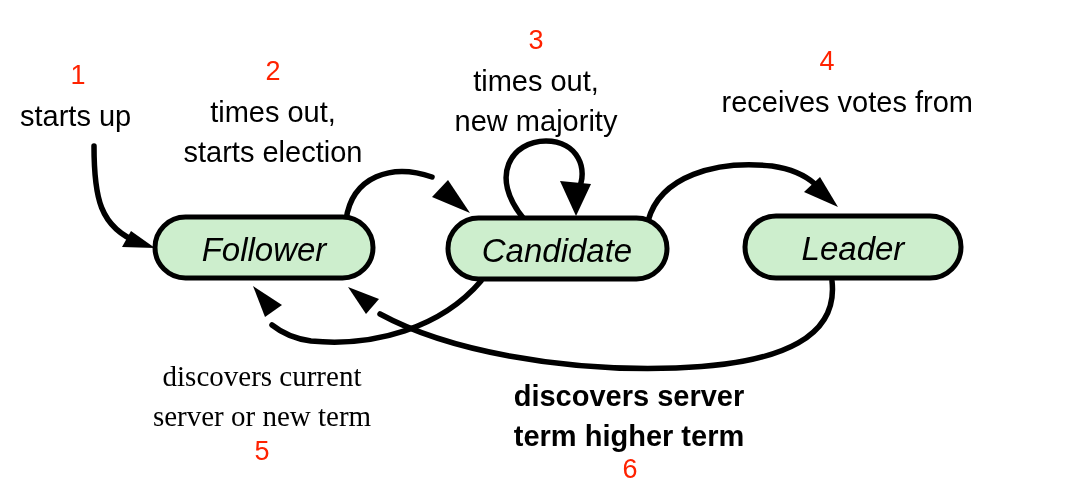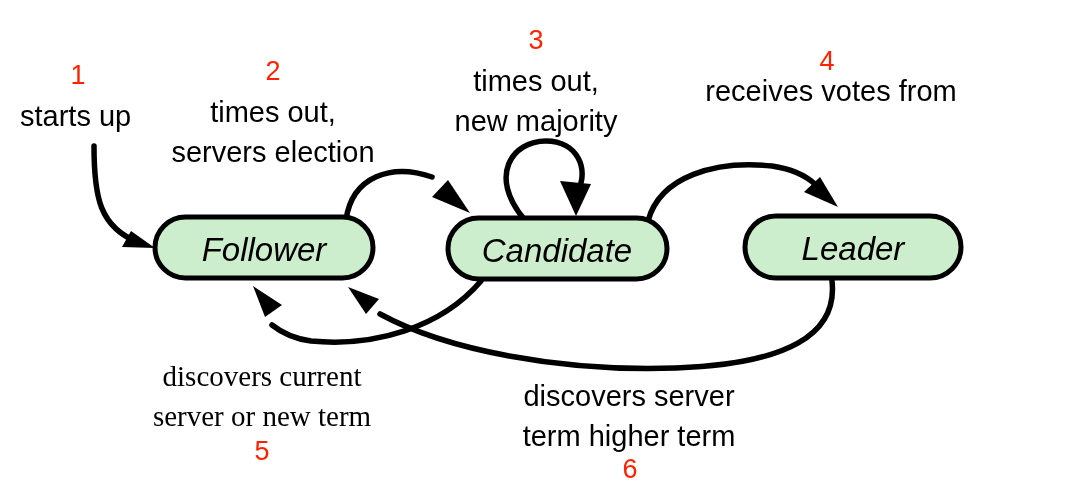--- a/index.html
+++ b/index.html
@@ -126,39 +126,39 @@
   </svg>
 
   <div class="step-number" style="left:58px; top:62px; width:40px;">1</div>
   <div class="caption" style="left:20px; top:96px; width:108px;">
     <span class="caption-line">starts up</span>
   </div>
 
   <div class="step-number" style="left:253px; top:58px; width:40px;">2</div>
   <div class="caption" style="left:164px; top:92px; width:218px;">
     <span class="caption-line">times out,</span>
-    <span class="caption-line">servers election</span>
+    <span class="caption-line">starts election</span>
   </div>
 
   <div class="step-number" style="left:516px; top:27px; width:40px;">3</div>
   <div class="caption" style="left:441px; top:61px; width:190px;">
     <span class="caption-line">times out,</span>
     <span class="caption-line">new majority</span>
   </div>
 
   <div class="step-number" style="left:807px; top:48px; width:40px;">4</div>
-  <div class="caption" style="left:689px; top:71px; width:284px;">
+  <div class="caption" style="left:689px; top:82px; width:284px;text-align:right;">
     <span class="caption-line">receives votes from</span>
   </div>
 
   <div class="caption" style="left:115px; top:356px; width:294px;font-family:Liberation Serif, serif;">
     <span class="caption-line">discovers current</span>
     <span class="caption-line">server or new term</span>
   </div>
   <div class="step-number" style="left:242px; top:438px; width:40px;">5</div>
 
-  <div class="caption" style="left:498px; top:376px; width:262px;">
+  <div class="caption" style="left:498px; top:376px; width:262px;font-weight:bold;">
     <span class="caption-line">discovers server</span>
     <span class="caption-line">term higher term</span>
   </div>
   <div class="step-number" style="left:610px; top:456px; width:40px;">6</div>
 
 </div>
 
 </body></html>

